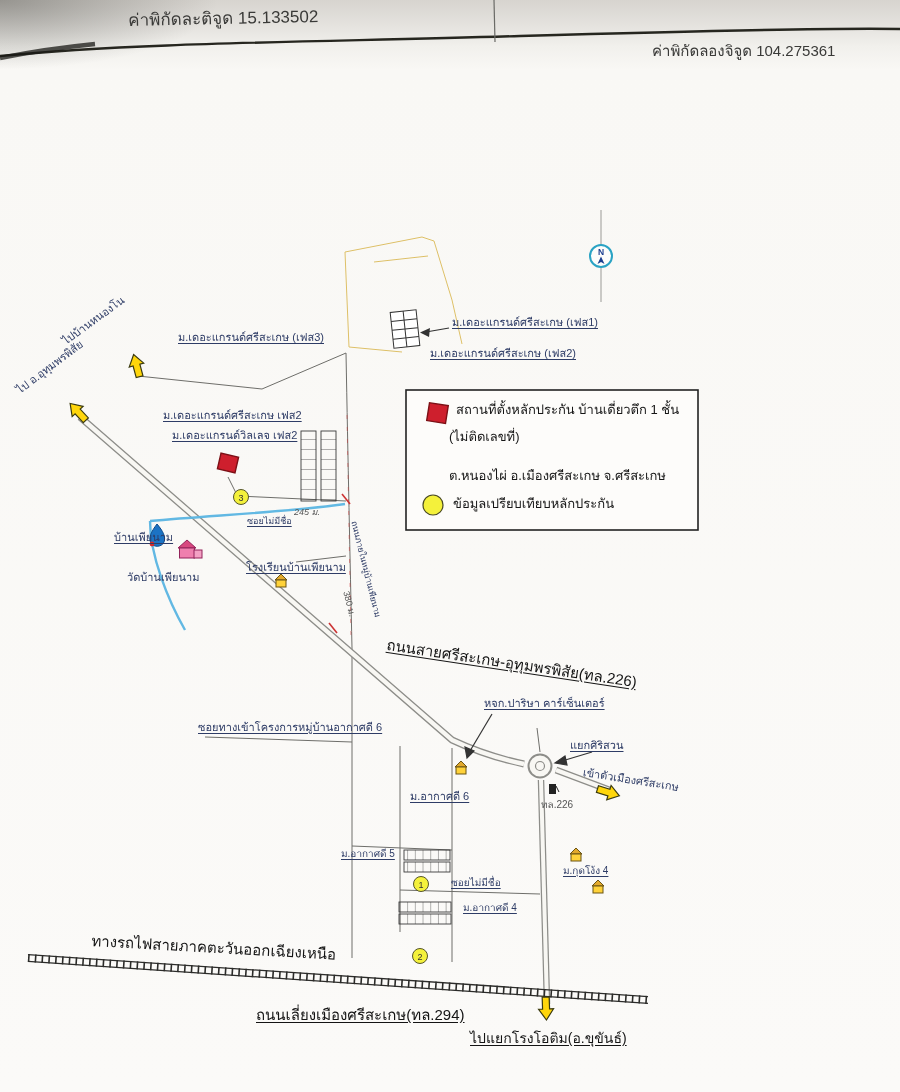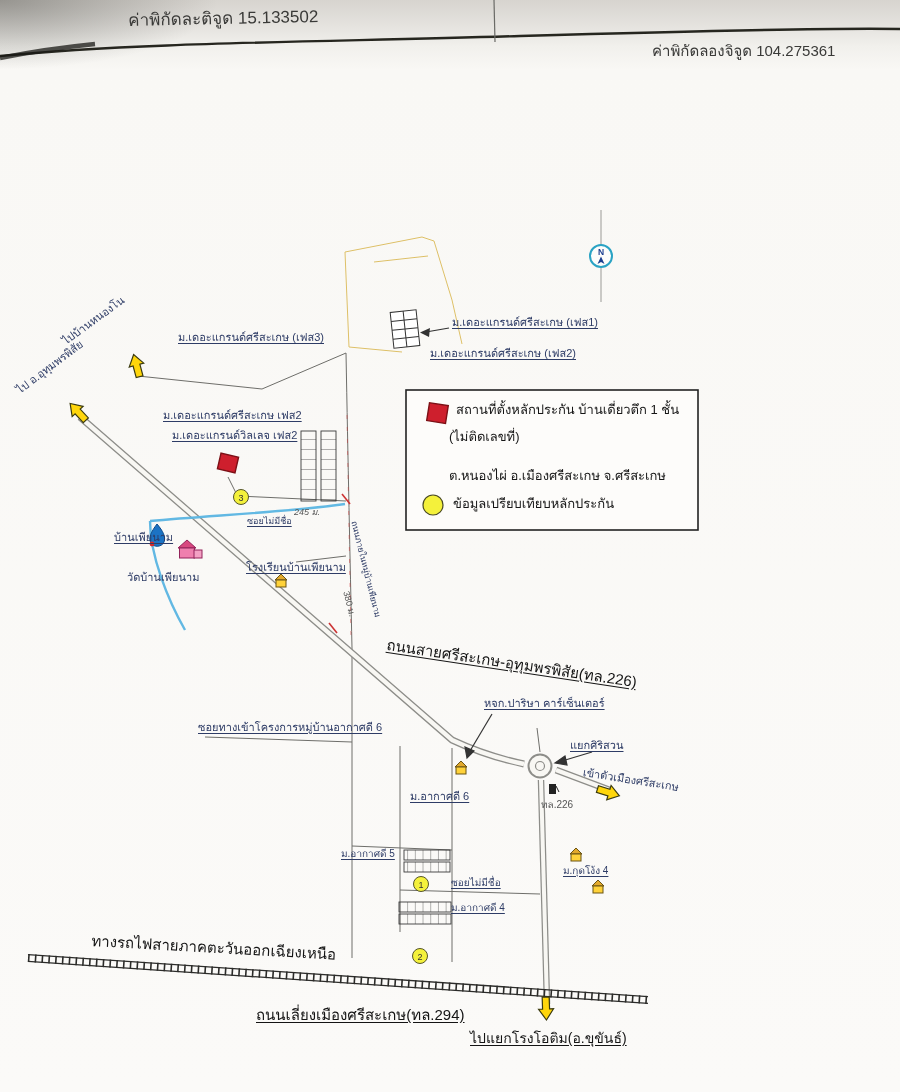--- a/index.html
+++ b/index.html
@@ -233,20 +233,20 @@
 
   <div class="lbl u" style="left:198px;top:721px;">ซอยทางเข้าโครงการหมู่บ้านอากาศดี 6</div>
   <div class="lbl u" style="left:484px;top:697px;">หจก.ปาริษา คาร์เซ็นเตอร์</div>
   <div class="lbl u" style="left:570px;top:739px;">แยกศิริสวน</div>
   <div class="lbl" style="left:584px;top:766px;transform:rotate(9deg);">เข้าตัวเมืองศรีสะเกษ</div>
   <div class="lbl" style="left:541px;top:799px;font-size:10px;color:#555;">ทล.226</div>
 
   <div class="lbl u" style="left:410px;top:790px;font-size:11px;">ม.อากาศดี 6</div>
   <div class="lbl u" style="left:341px;top:848px;font-size:10px;">ม.อากาศดี 5</div>
   <div class="lbl u" style="left:451px;top:877px;font-size:10px;">ซอยไม่มีชื่อ</div>
-  <div class="lbl u" style="left:451px;top:902px;font-size:10px;">ม.อากาศดี 4</div>
+  <div class="lbl u" style="left:451px;top:902px;font-size:10px;padding-left:12px;">ม.อากาศดี 4</div>
   <div class="lbl u" style="left:563px;top:865px;font-size:10px;">ม.กุดโง้ง 4</div>
 
   <div class="lbl k" style="left:92px;top:932px;font-size:15px;transform:rotate(3.2deg);">ทางรถไฟสายภาคตะวันออกเฉียงเหนือ</div>
   <div class="lbl u k" style="left:256px;top:1006px;font-size:15px;">ถนนเลี่ยงเมืองศรีสะเกษ(ทล.294)</div>
   <div class="lbl u k" style="left:470px;top:1030px;font-size:14px;">ไปแยกโรงโอติม(อ.ขุขันธ์)</div>
 
 </div>
 
 </body></html>

